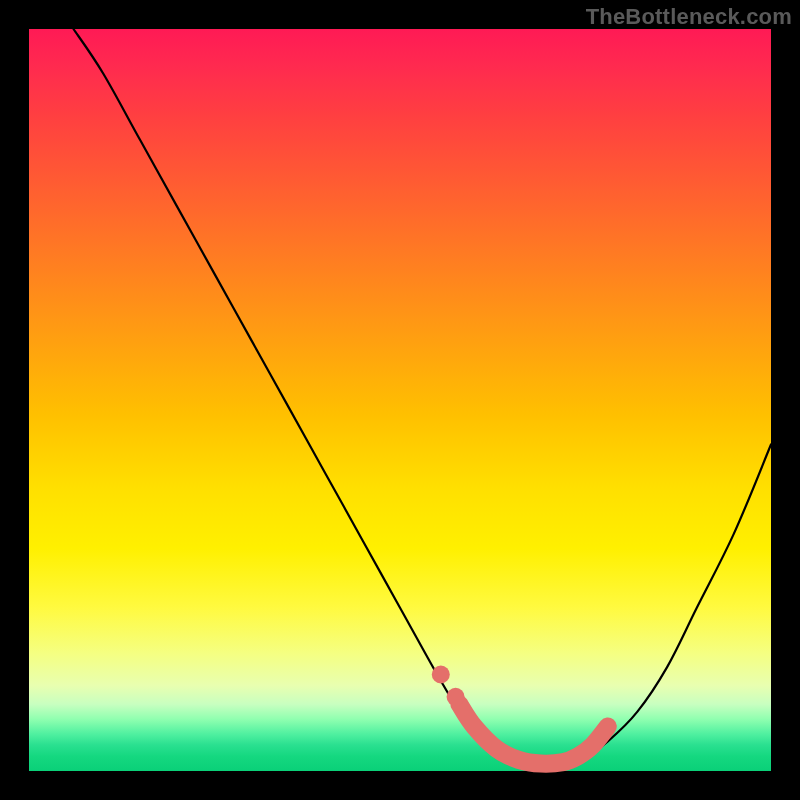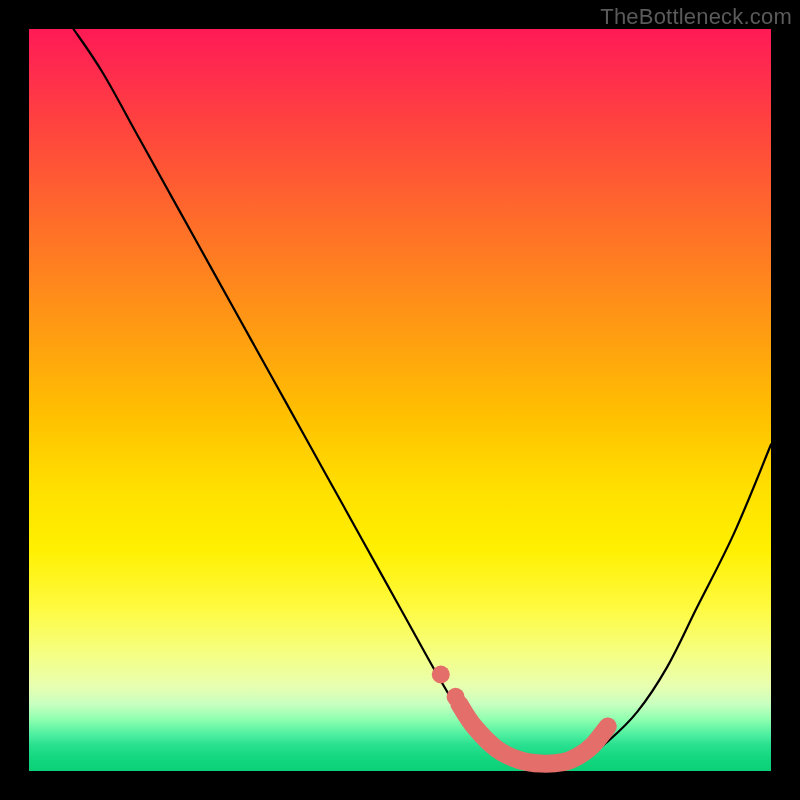--- a/index.html
+++ b/index.html
@@ -37,21 +37,21 @@
       #15d880 98%,
       #0ad078 100%
     );
   }
   .watermark {
     position: absolute;
     top: 4px;
     right: 8px;
     color: #5a5a5a;
     font-size: 22px;
-    font-weight: 400;
+    font-weight: 700;
     letter-spacing: 0.2px;
   }
   svg.curve {
     position: absolute;
     left: 0;
     top: 0;
     width: 742px;
     height: 742px;
     overflow: visible;
   }

